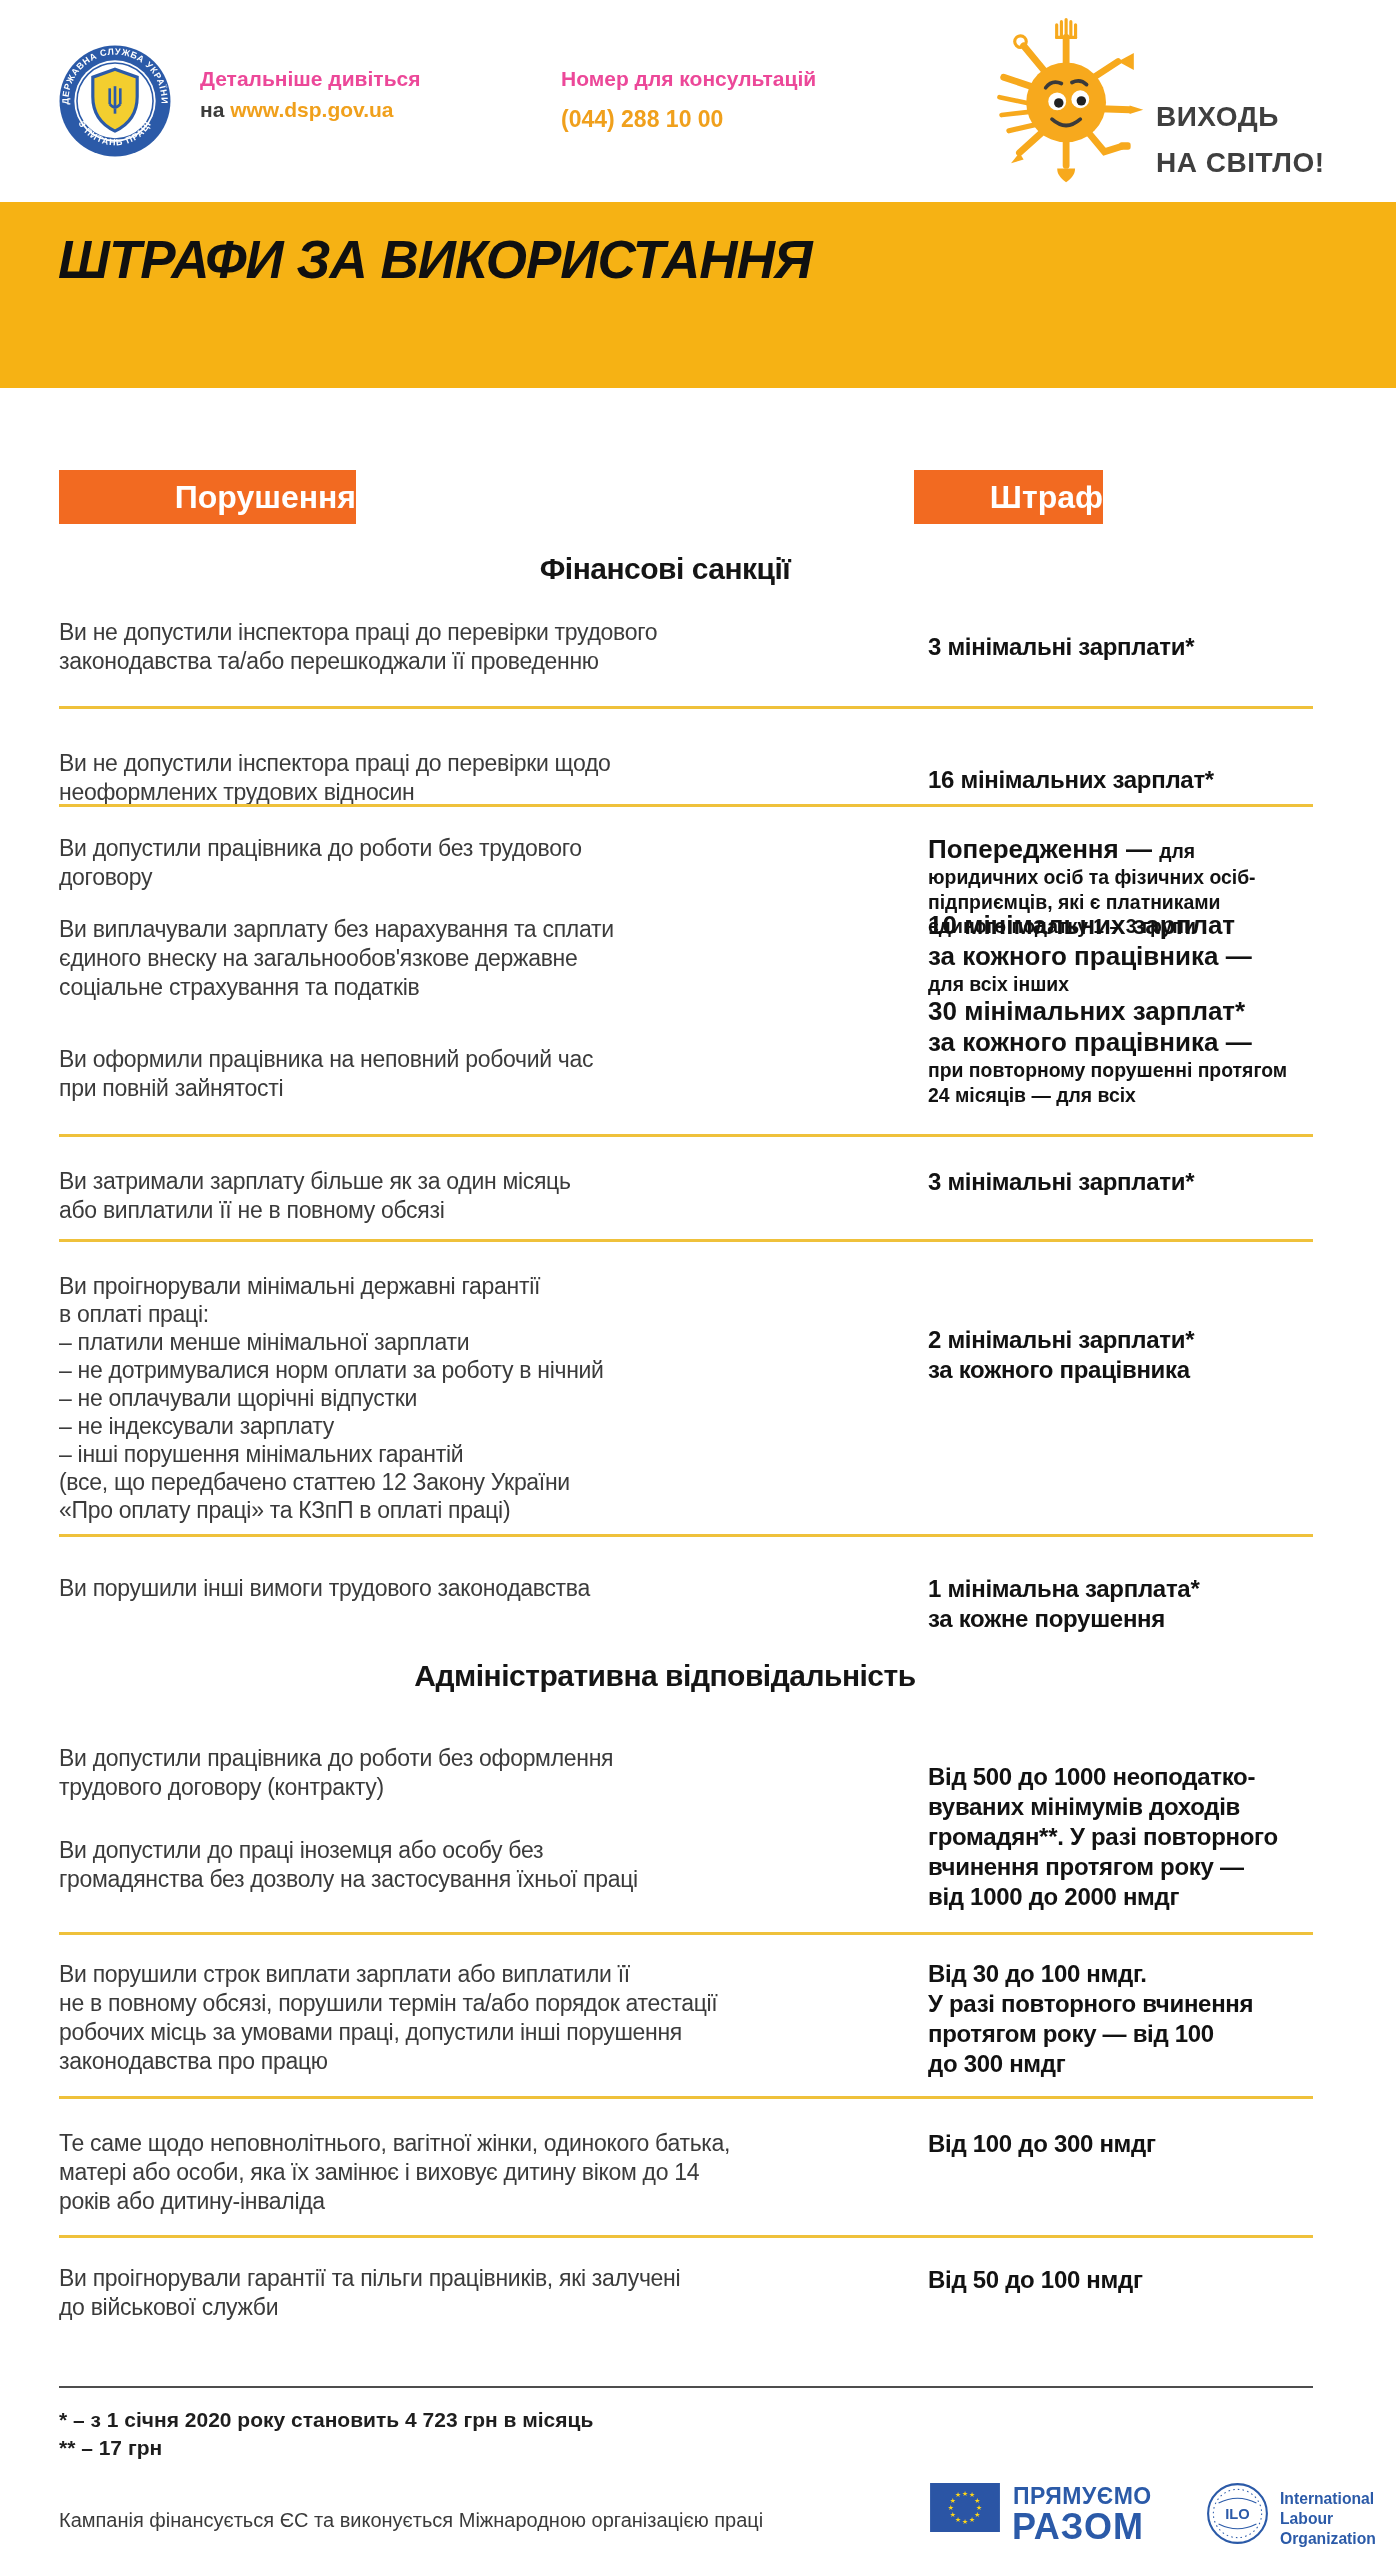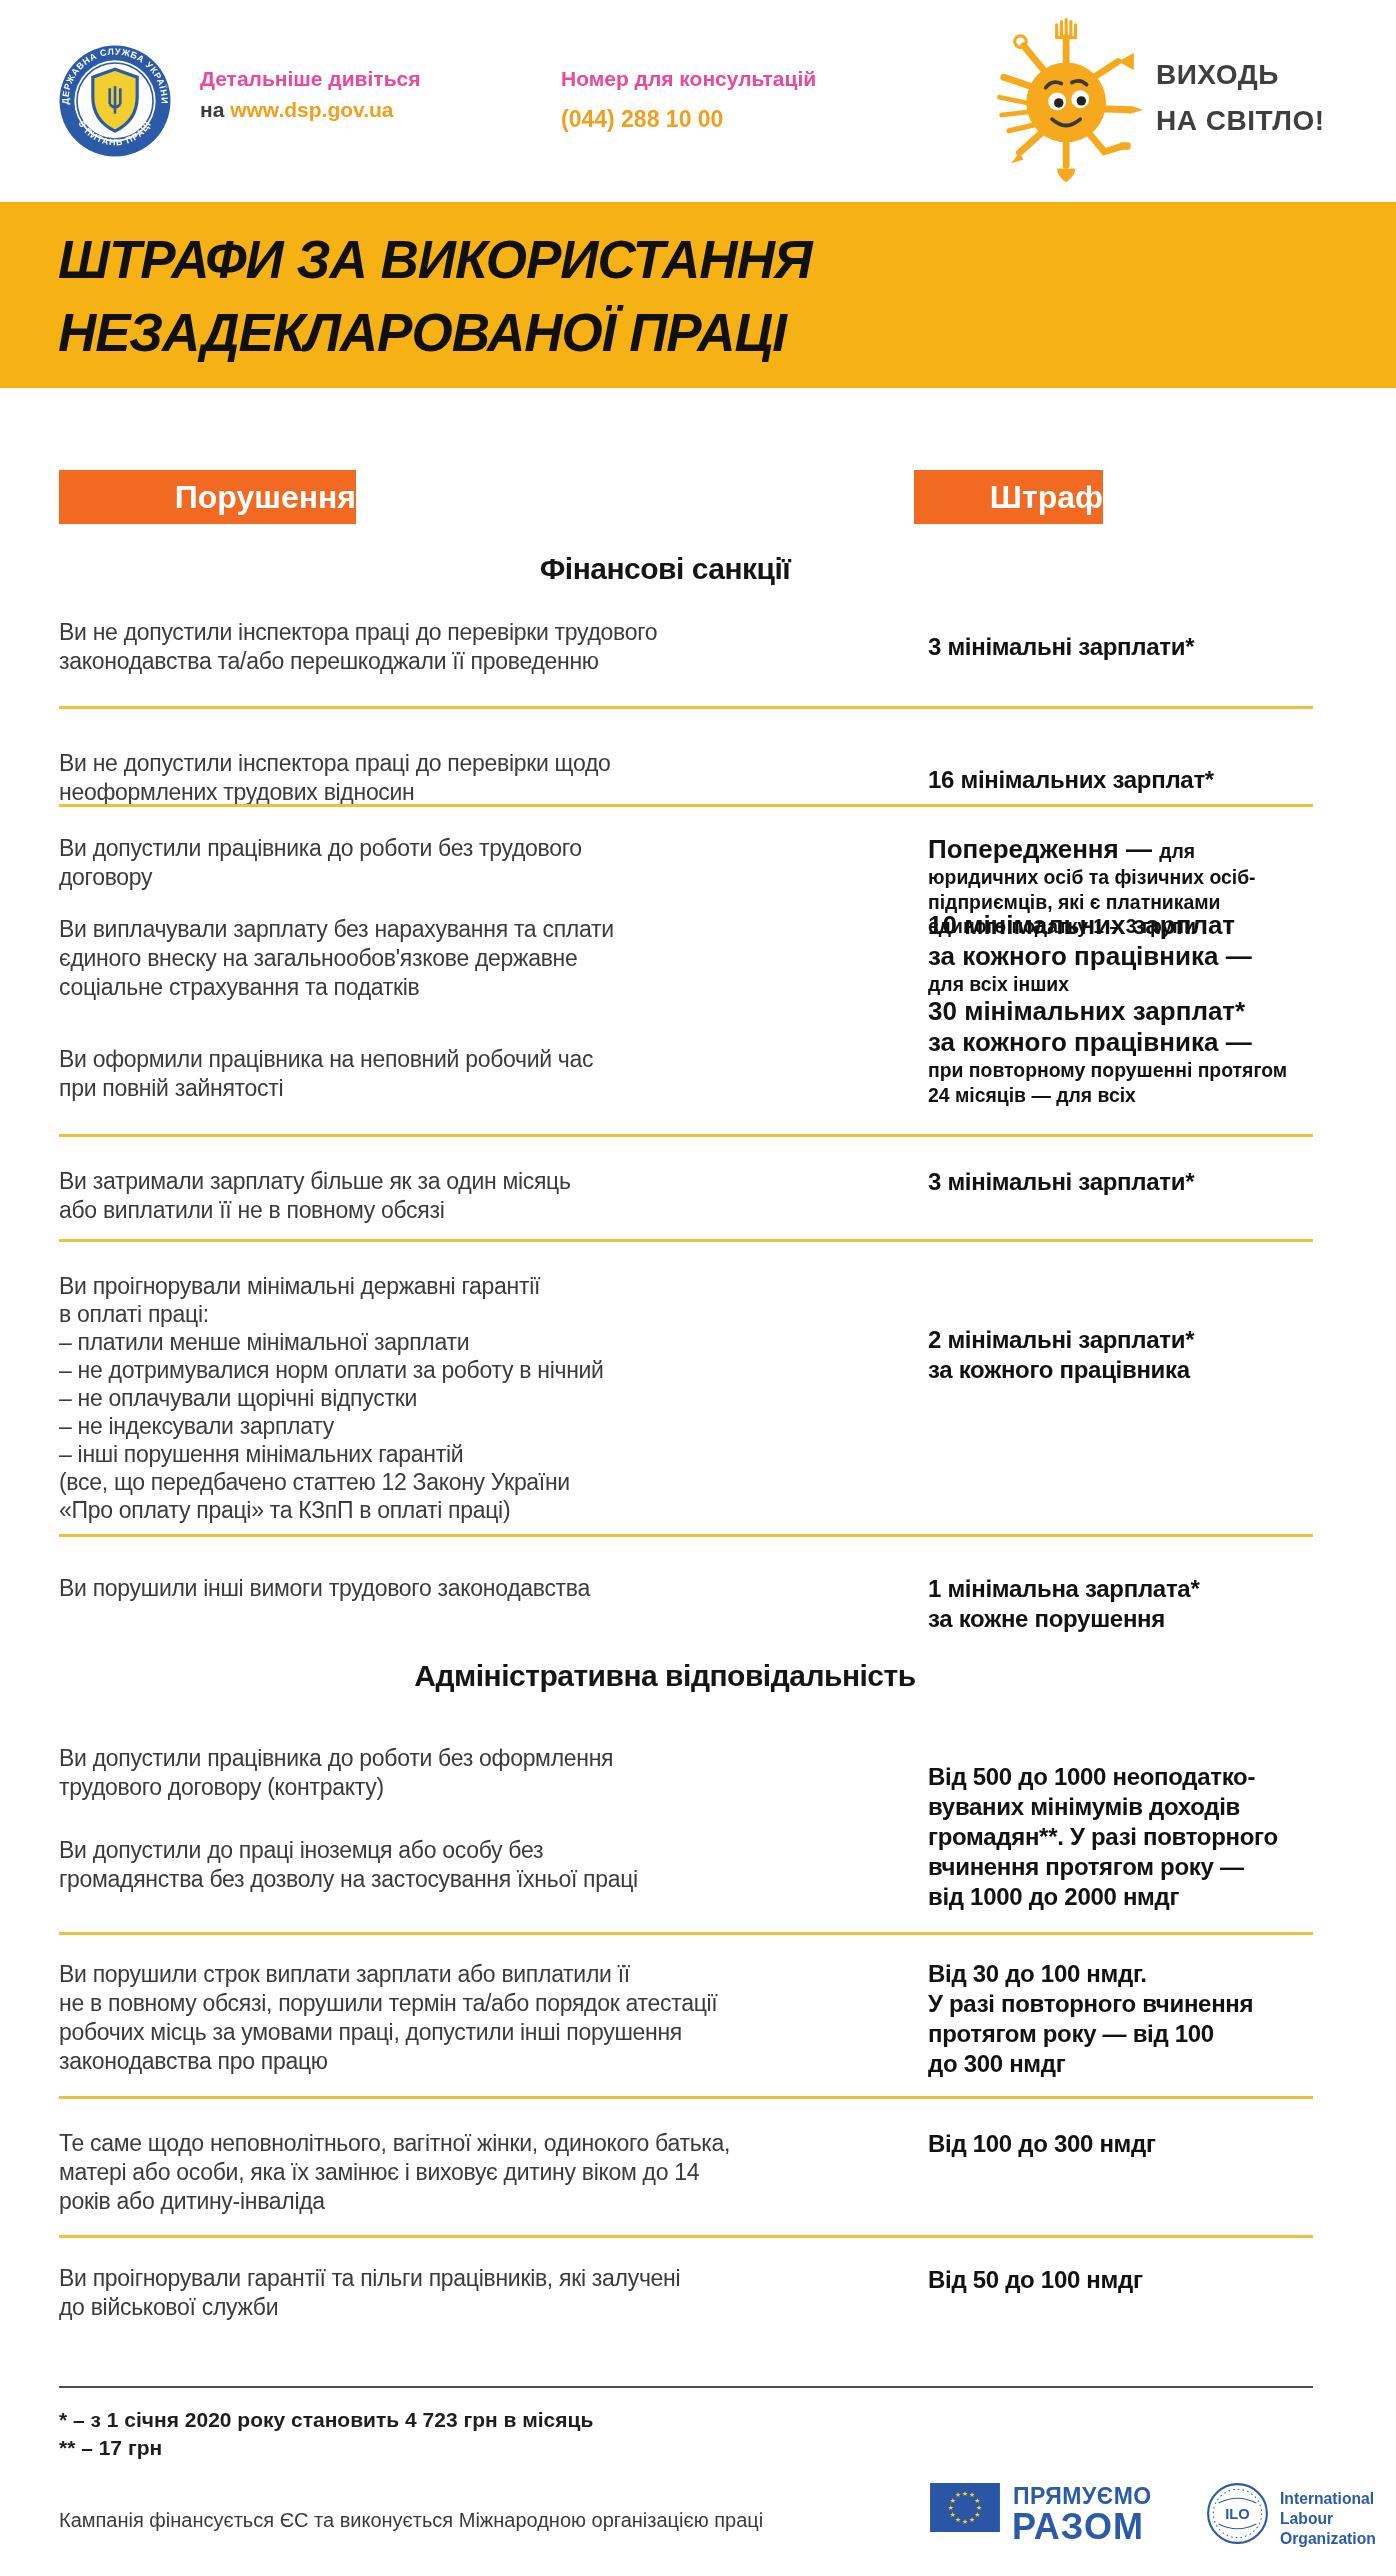--- a/index.html
+++ b/index.html
@@ -6,21 +6,21 @@
   body{
     width:1397px;height:2576px;position:relative;background:#ffffff;
     font-family:"Liberation Sans","DejaVu Sans",sans-serif;color:#3b3b3b;
   }
   .abs{position:absolute;}
   
   .hdr-label{font-size:21px;font-weight:700;color:#ec4899;}
   .hdr-line2{font-size:21px;font-weight:700;color:#3c3c3b;margin-top:7px;}
   .link{color:#f0a01c;text-decoration:none;}
   .phone-number{font-size:23px;font-weight:700;color:#f0a01c;margin-top:14.7px;}
-  .slogan{font-size:28px;font-weight:800;color:#3f3f3f;line-height:46px;letter-spacing:0.5px;}
+  .slogan{font-size:28px;font-weight:800;color:#3f3f3f;line-height:46px;letter-spacing:0.5px;margin-top:42px;}
   
   .banner{
     position:absolute;top:202px;left:0;width:1397px;height:186px;background:#f6b214;
     box-sizing:border-box;padding:21px 0 0 58px;color:#101010;
     font-size:53px;font-weight:800;line-height:73px;letter-spacing:-1px;font-style:italic;
   }
   
   .badge{
     position:absolute;top:470px;height:54px;background:#f26a21;color:#ffffff;
     display:flex;align-items:center;justify-content:flex-end;
@@ -131,21 +131,20 @@
     </g>
   </svg>
 
   <div class="abs slogan" style="left:1156px;top:52px">
     <div>ВИХОДЬ</div>
     <div>НА СВІТЛО!</div>
   </div>
 
   <div class="banner">
     <div>ШТРАФИ ЗА ВИКОРИСТАННЯ</div>
-    <div>НЕЗАДЕКЛАРОВАНОЇ ПРАЦІ</div>
   </div>
 
   <div class="badge" style="left:59px;width:297px">
     <span>Порушення</span>
   </div>
   <div class="badge" style="left:914px;width:189px">
     <span>Штраф</span>
   </div>
 
   <h2 class="section-title" style="top:552px">Фінансові санкції</h2>

